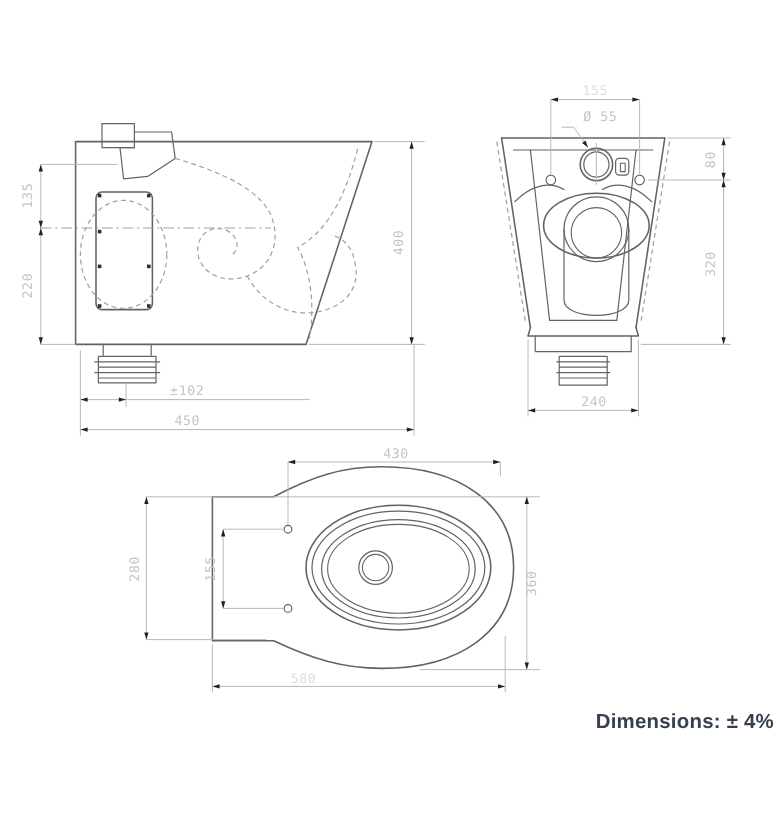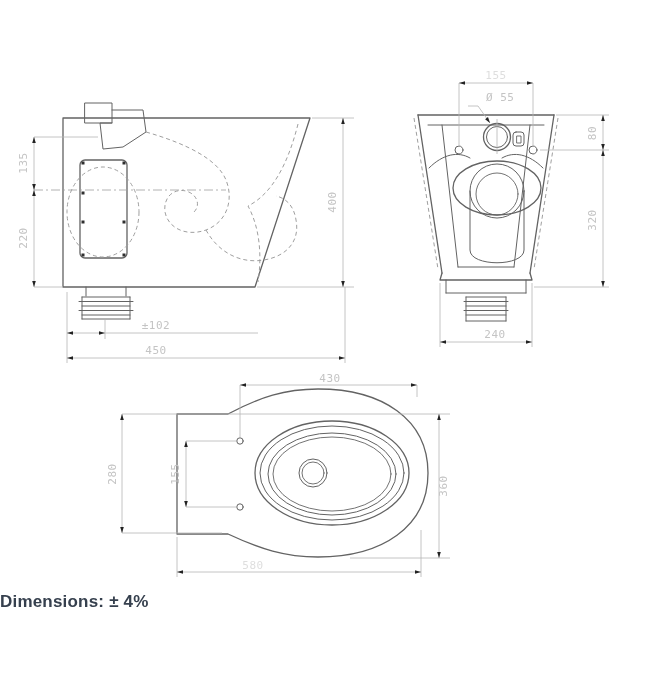--- a/index.html
+++ b/index.html
@@ -14,21 +14,21 @@
   .ol{stroke:var(--line_dark);stroke-width:1.3;fill:none;stroke-linejoin:round;stroke-linecap:round;}
   .ol2{stroke-width:1;}
   .thin{stroke-width:.9;}
   .dash{stroke:var(--line_light);stroke-width:1;fill:none;stroke-dasharray:4 3;}
   .cline{stroke:var(--line_light);stroke-width:.8;fill:none;stroke-dasharray:9 3 2 3;}
   .dim{stroke:var(--dim_line);stroke-width:.8;fill:none;}
   .arr{fill:var(--arrow);stroke:none;}
   .dot{fill:#2f2f2f;stroke:none;}
   .dimtxt{fill:var(--dim_text);font:11px "DejaVu Sans Mono","Liberation Mono",monospace;letter-spacing:.5px;}
   .faint{fill:var(--dim_text_faint);}
-  .footer{position:absolute;left:0;top:592px;width:645px;text-align:left;
+  .footer{position:absolute;left:0;top:592px;width:645px;text-align:right;
           font-size:17px;font-weight:bold;color:var(--footer_text);letter-spacing:.2px;}
 </style>
 </head>
 <body>
 
 <div class="canvas">
 
   <svg style="left:8px;top:92px" width="352" height="292" viewBox="0 0 352 292">
     <g>
       <path class="ol" d="M55,195 L55,26 L302,26 L247,195 Z"></path>

